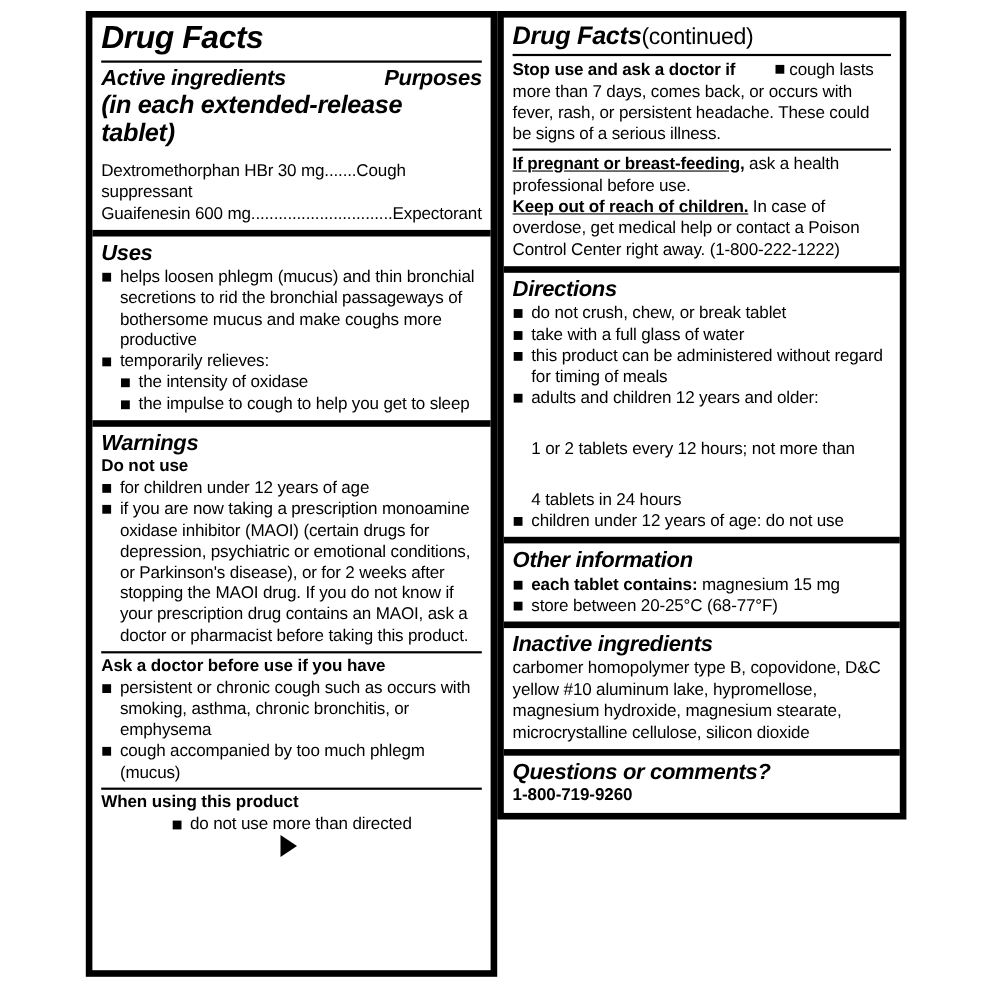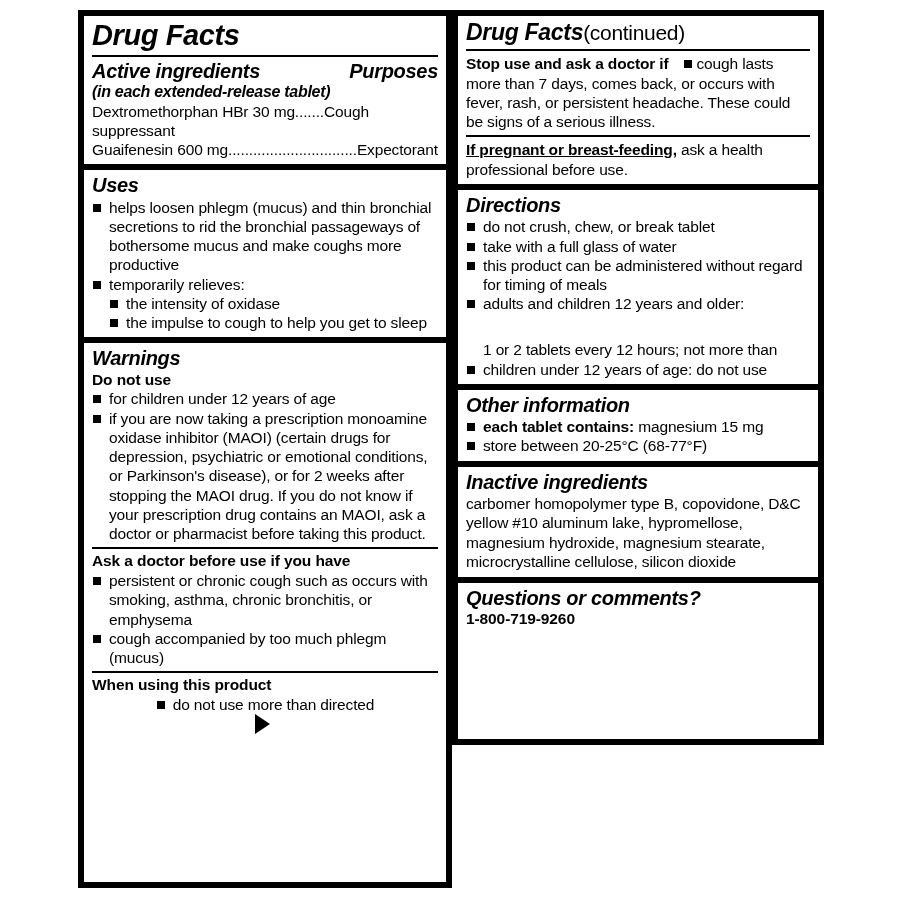--- a/index.html
+++ b/index.html
@@ -101,26 +101,26 @@
     display: flex;
     justify-content: space-between;
     align-items: flex-end;
     font-size: 20px;
     font-weight: bold;
     font-style: italic;
     letter-spacing: -0.3px;
     line-height: 1.12;
   }
   .sec-head-sub {
-    font-size: 16px;
+    font-size: 23px;
     font-weight: bold;
     font-style: italic;
     letter-spacing: -0.3px;
     line-height: 1.12;
-    margin-bottom: 1px;
+    margin-bottom: 12px;
   }
 
   .subhead {
     font-size: 15.5px;
     font-weight: bold;
     line-height: 1.22;
     letter-spacing: -0.1px;
     margin: 0;
   }
 
@@ -180,21 +180,21 @@
     margin: 0 5px 2px 0;
   }
 
   .stopuse-line {
     font-size: 15.5px;
     line-height: 1.24;
     letter-spacing: -0.15px;
   }
   .stopuse-line .lead {
     font-weight: bold;
-    margin-right: 15px;
+    margin-right: 36px;
   }
 
   
   .arrow-row {
     display: flex;
     align-items: center;
     justify-content: space-between;
     flex-direction: column;
   }
   .arrow-icon {
@@ -279,30 +279,34 @@
 
         <div class="stopuse-line">
           <span class="lead">Stop use and ask a doctor if</span><span class="inline-bullet"></span><span>cough lasts more than 7 days, comes back, or occurs with fever, rash, or persistent headache. These could be signs of a serious illness.</span>
         </div>
 
         <div class="thin-rule"></div>
 
         <div class="para">
           <b>If pregnant or breast-feeding,</b><span> ask a health professional before use.</span>
         </div>
+        <div class="para">
+          <b>Keep out of reach of children.</b><span> In case of overdose, get medical help or contact a Poison Control Center right away. (1-800-222-1222)</span>
+        </div>
       </div>
 
       <div class="block">
         <div class="sec-head">Directions</div>
         <ul class="bl">
           <li>do not crush, chew, or break tablet</li>
           <li>take with a full glass of water</li>
           <li>this product can be administered without regard for timing of meals</li>
           <li>adults and children 12 years and older:</li>
           <li class="cont">1 or 2 tablets every 12 hours; not more than</li>
+          <li class="cont">4 tablets in 24 hours</li>
           <li>children under 12 years of age: do not use</li>
         </ul>
       </div>
 
       <div class="block">
         <div class="sec-head">Other information</div>
         <ul class="bl">
           <li><b>each tablet contains:</b><span> magnesium 15 mg</span></li>
           <li>store between 20-25°C (68-77°F)</li>
         </ul>

